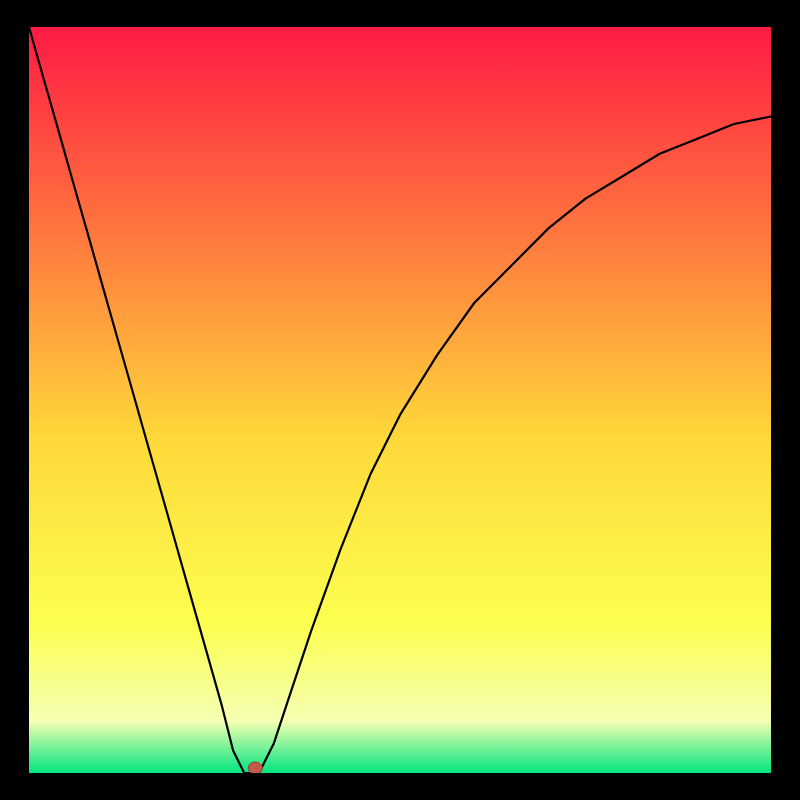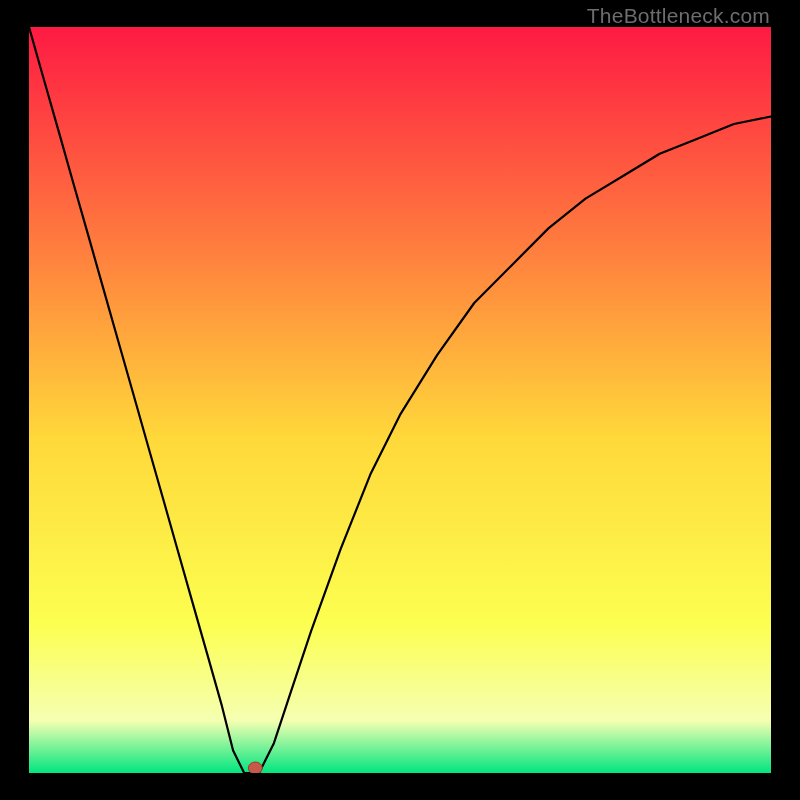--- a/index.html
+++ b/index.html
@@ -50,14 +50,13 @@
           <stop id="g3" offset="80%" stop-color="#fcff50"></stop>
           <stop id="g4" offset="93%" stop-color="#f5ffb2"></stop>
           <stop id="g5" offset="100%" stop-color="#00e57f"></stop>
         </linearGradient>
       </defs>
       <rect x="0" y="0" width="742" height="746" fill="url(#bg-grad)"></rect>
       <path id="curve-path" d="M0.0 0.0 L14.8 52.2 L29.7 104.4 L44.5 156.7 L59.4 208.9 L74.2 261.1 L89.0 313.3 L103.9 365.5 L118.7 417.8 L133.6 470.0 L148.4 522.2 L163.2 574.4 L178.1 626.6 L192.9 678.9 L204.1 723.6 L215.2 746.0 L230.0 746.0 L244.9 716.2 L259.7 671.4 L282.0 604.3 L311.6 522.2 L341.3 447.6 L371.0 387.9 L408.1 328.2 L445.2 276.0 L482.3 238.7 L519.4 201.4 L556.5 171.6 L593.6 149.2 L630.7 126.8 L667.8 111.9 L704.9 97.0 L742.0 89.5" fill="none" stroke="#000000" stroke-width="2.2" stroke-linejoin="round" stroke-linecap="round"></path>
       <ellipse id="marker-dot" cx="226.3" cy="741.0" rx="7" ry="6" fill="#c65a4a" stroke="#9e3b2c" stroke-width="1"></ellipse>
     </svg>
   </div>
-  <div class="watermark">TheBottleneck.com</div>
 </div>
 
 </body></html>

